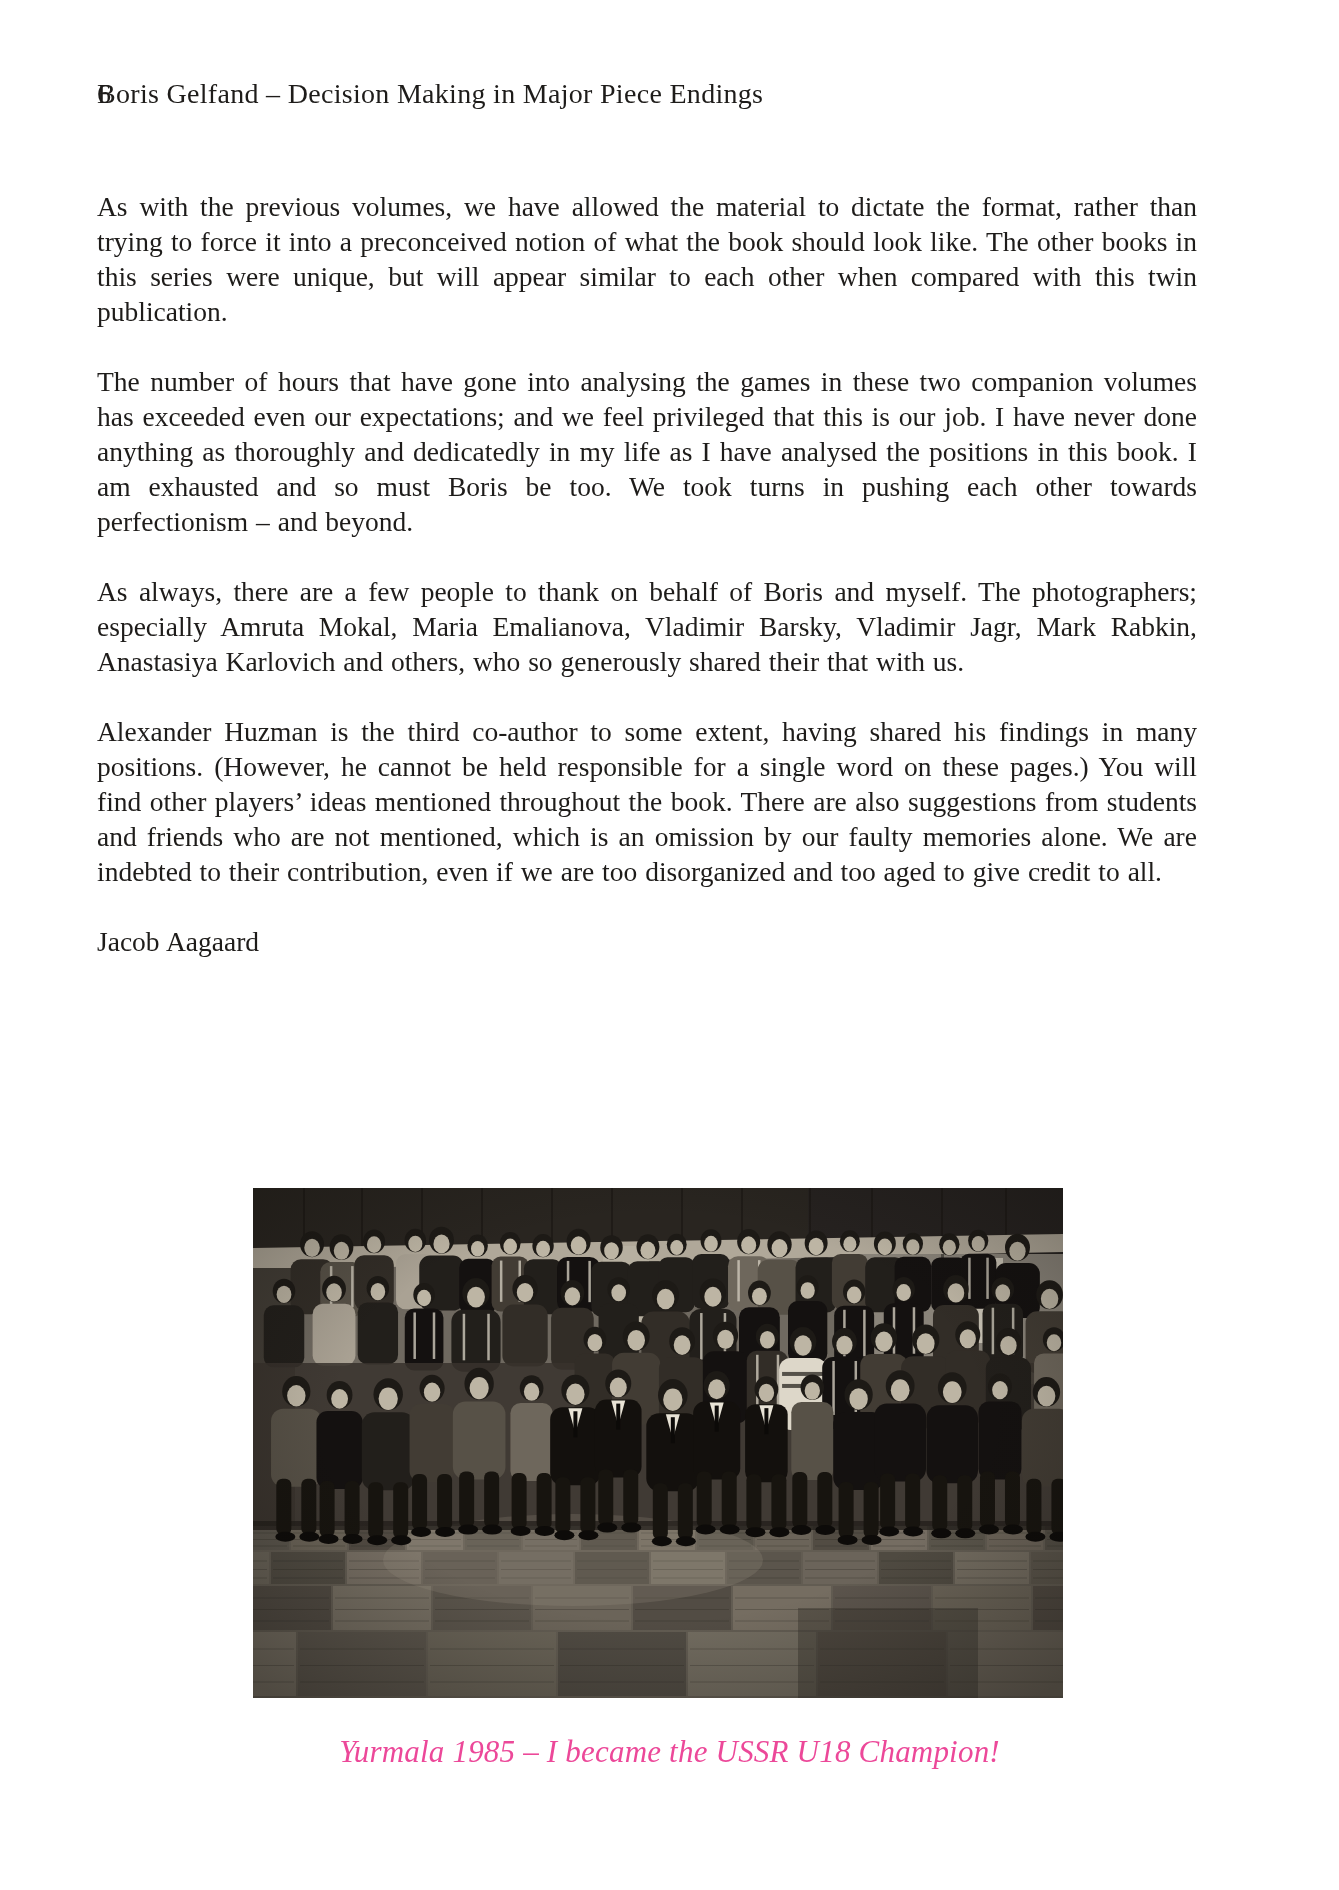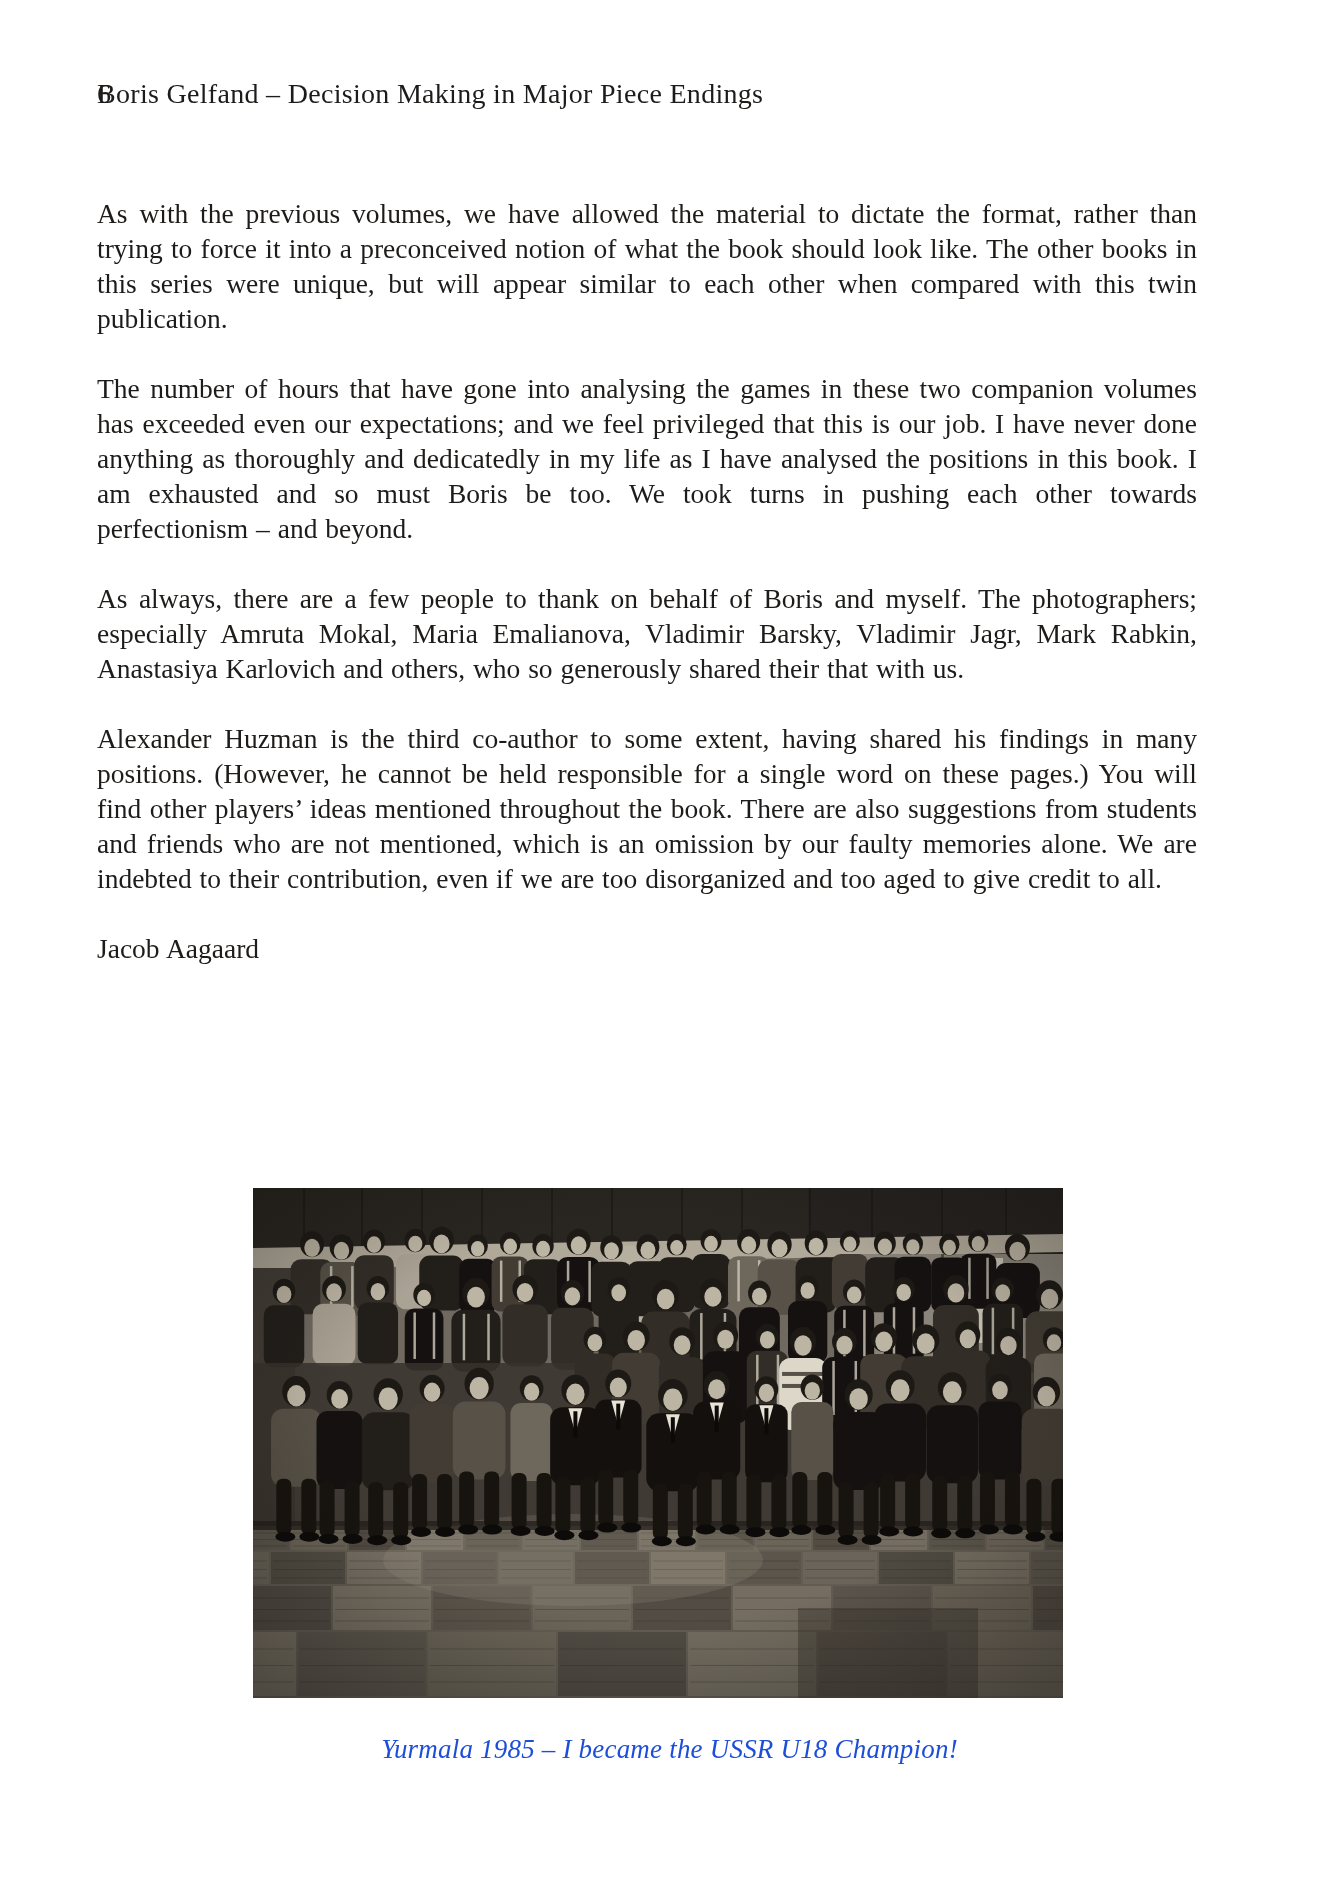--- a/index.html
+++ b/index.html
@@ -23,21 +23,20 @@
   .header-title{
     text-align:left;
     letter-spacing:.3px;
   }
   .body-text{
     position:absolute;
     top:189px;left:97px;width:1100px;
     font-size:27.5px;
     line-height:35px;
     word-spacing:1px;
-    margin-top:7px;
   }
   .body-text p{
     margin:0 0 35px 0;
     text-align:justify;
   }
   .signature{
     margin-top:0;
     line-height:35px;
     font-family:Liberation Serif, serif;
   }
@@ -45,23 +44,23 @@
     position:absolute;
     left:253px;top:1188px;width:810px;height:510px;
     margin:0;padding:0;
   }
   .photo-figure svg{display:block;width:810px;height:510px;}
   .caption{
     position:absolute;
     top:1734px;left:0;right:0;
     text-align:center;
     font-style:italic;
-    font-size:27px;
+    font-size:31px;
     letter-spacing:.2px;
-    color:#1d4ed8;
+    color:#ec4899;
   }
 </style>
 </head>
 <body>
 
 <div class="page">
 
   <div class="header">
     <span class="page-number">6</span>
     <div class="header-title">Boris Gelfand – Decision Making in Major Piece Endings</div>

